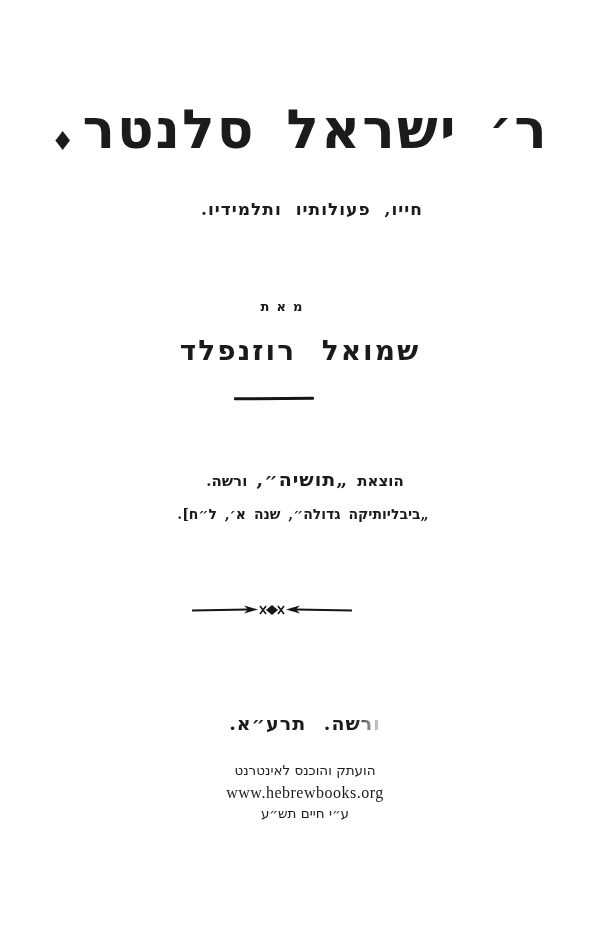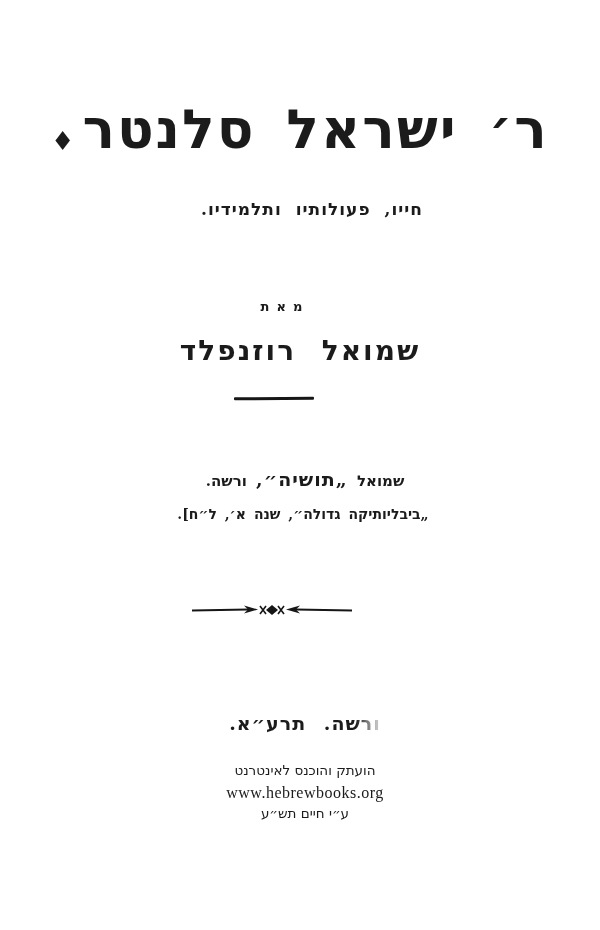--- a/index.html
+++ b/index.html
@@ -141,21 +141,21 @@
 
   <div class="abs subtitle">חייו, פעולותיו ותלמידיו.</div>
 
   <div class="abs byline-label">מאת</div>
 
   <div class="abs author">שמואל רוזנפלד</div>
 
   <div class="author-rule"></div>
 
   <div class="abs publisher-line">
-    <span>שמואל</span>
+    <span>הוצאת</span>
     <span class="publisher-name">„תושיה״,</span>
     <span>ורשה.</span>
   </div>
 
   <div class="abs series-line">„ביבליותיקה גדולה״, שנה א׳, ל״ח].</div>
 
   <div class="ornament-wrap">
     <svg width="160" height="16" viewBox="0 0 160 16">
 
       <line x1="0" y1="8.5" x2="56" y2="7.5" stroke="#161616" stroke-width="2"></line>

